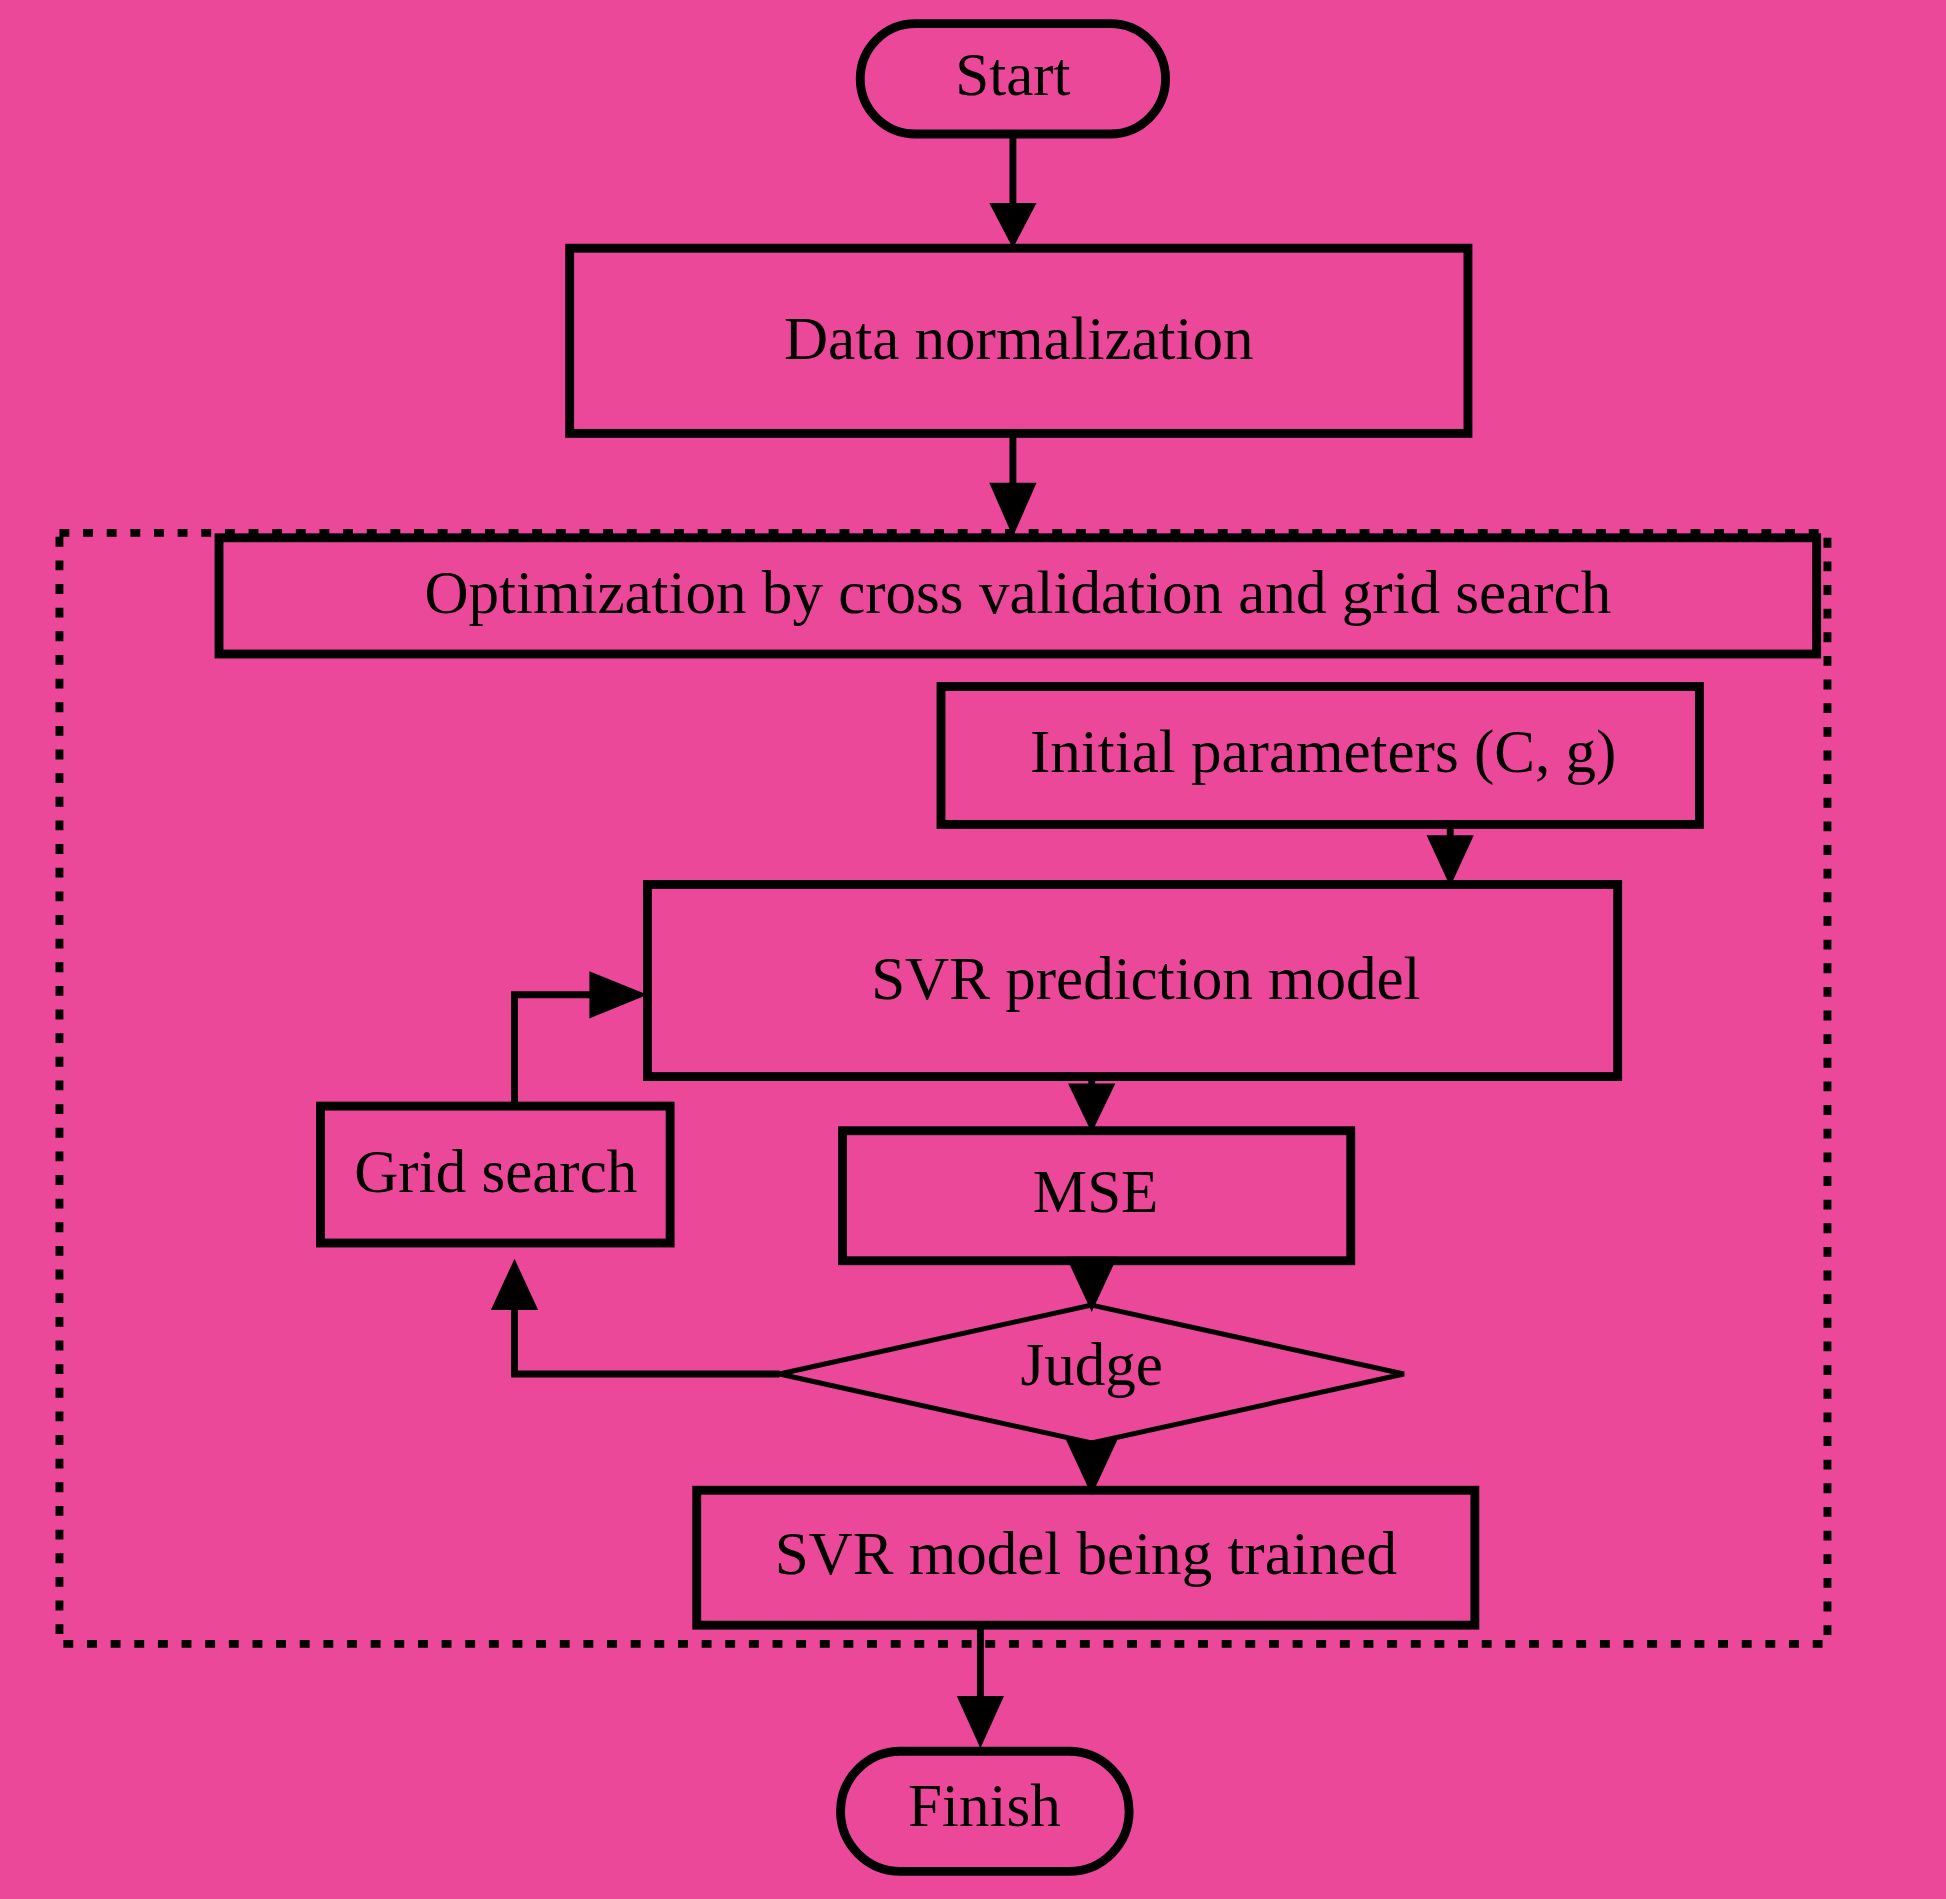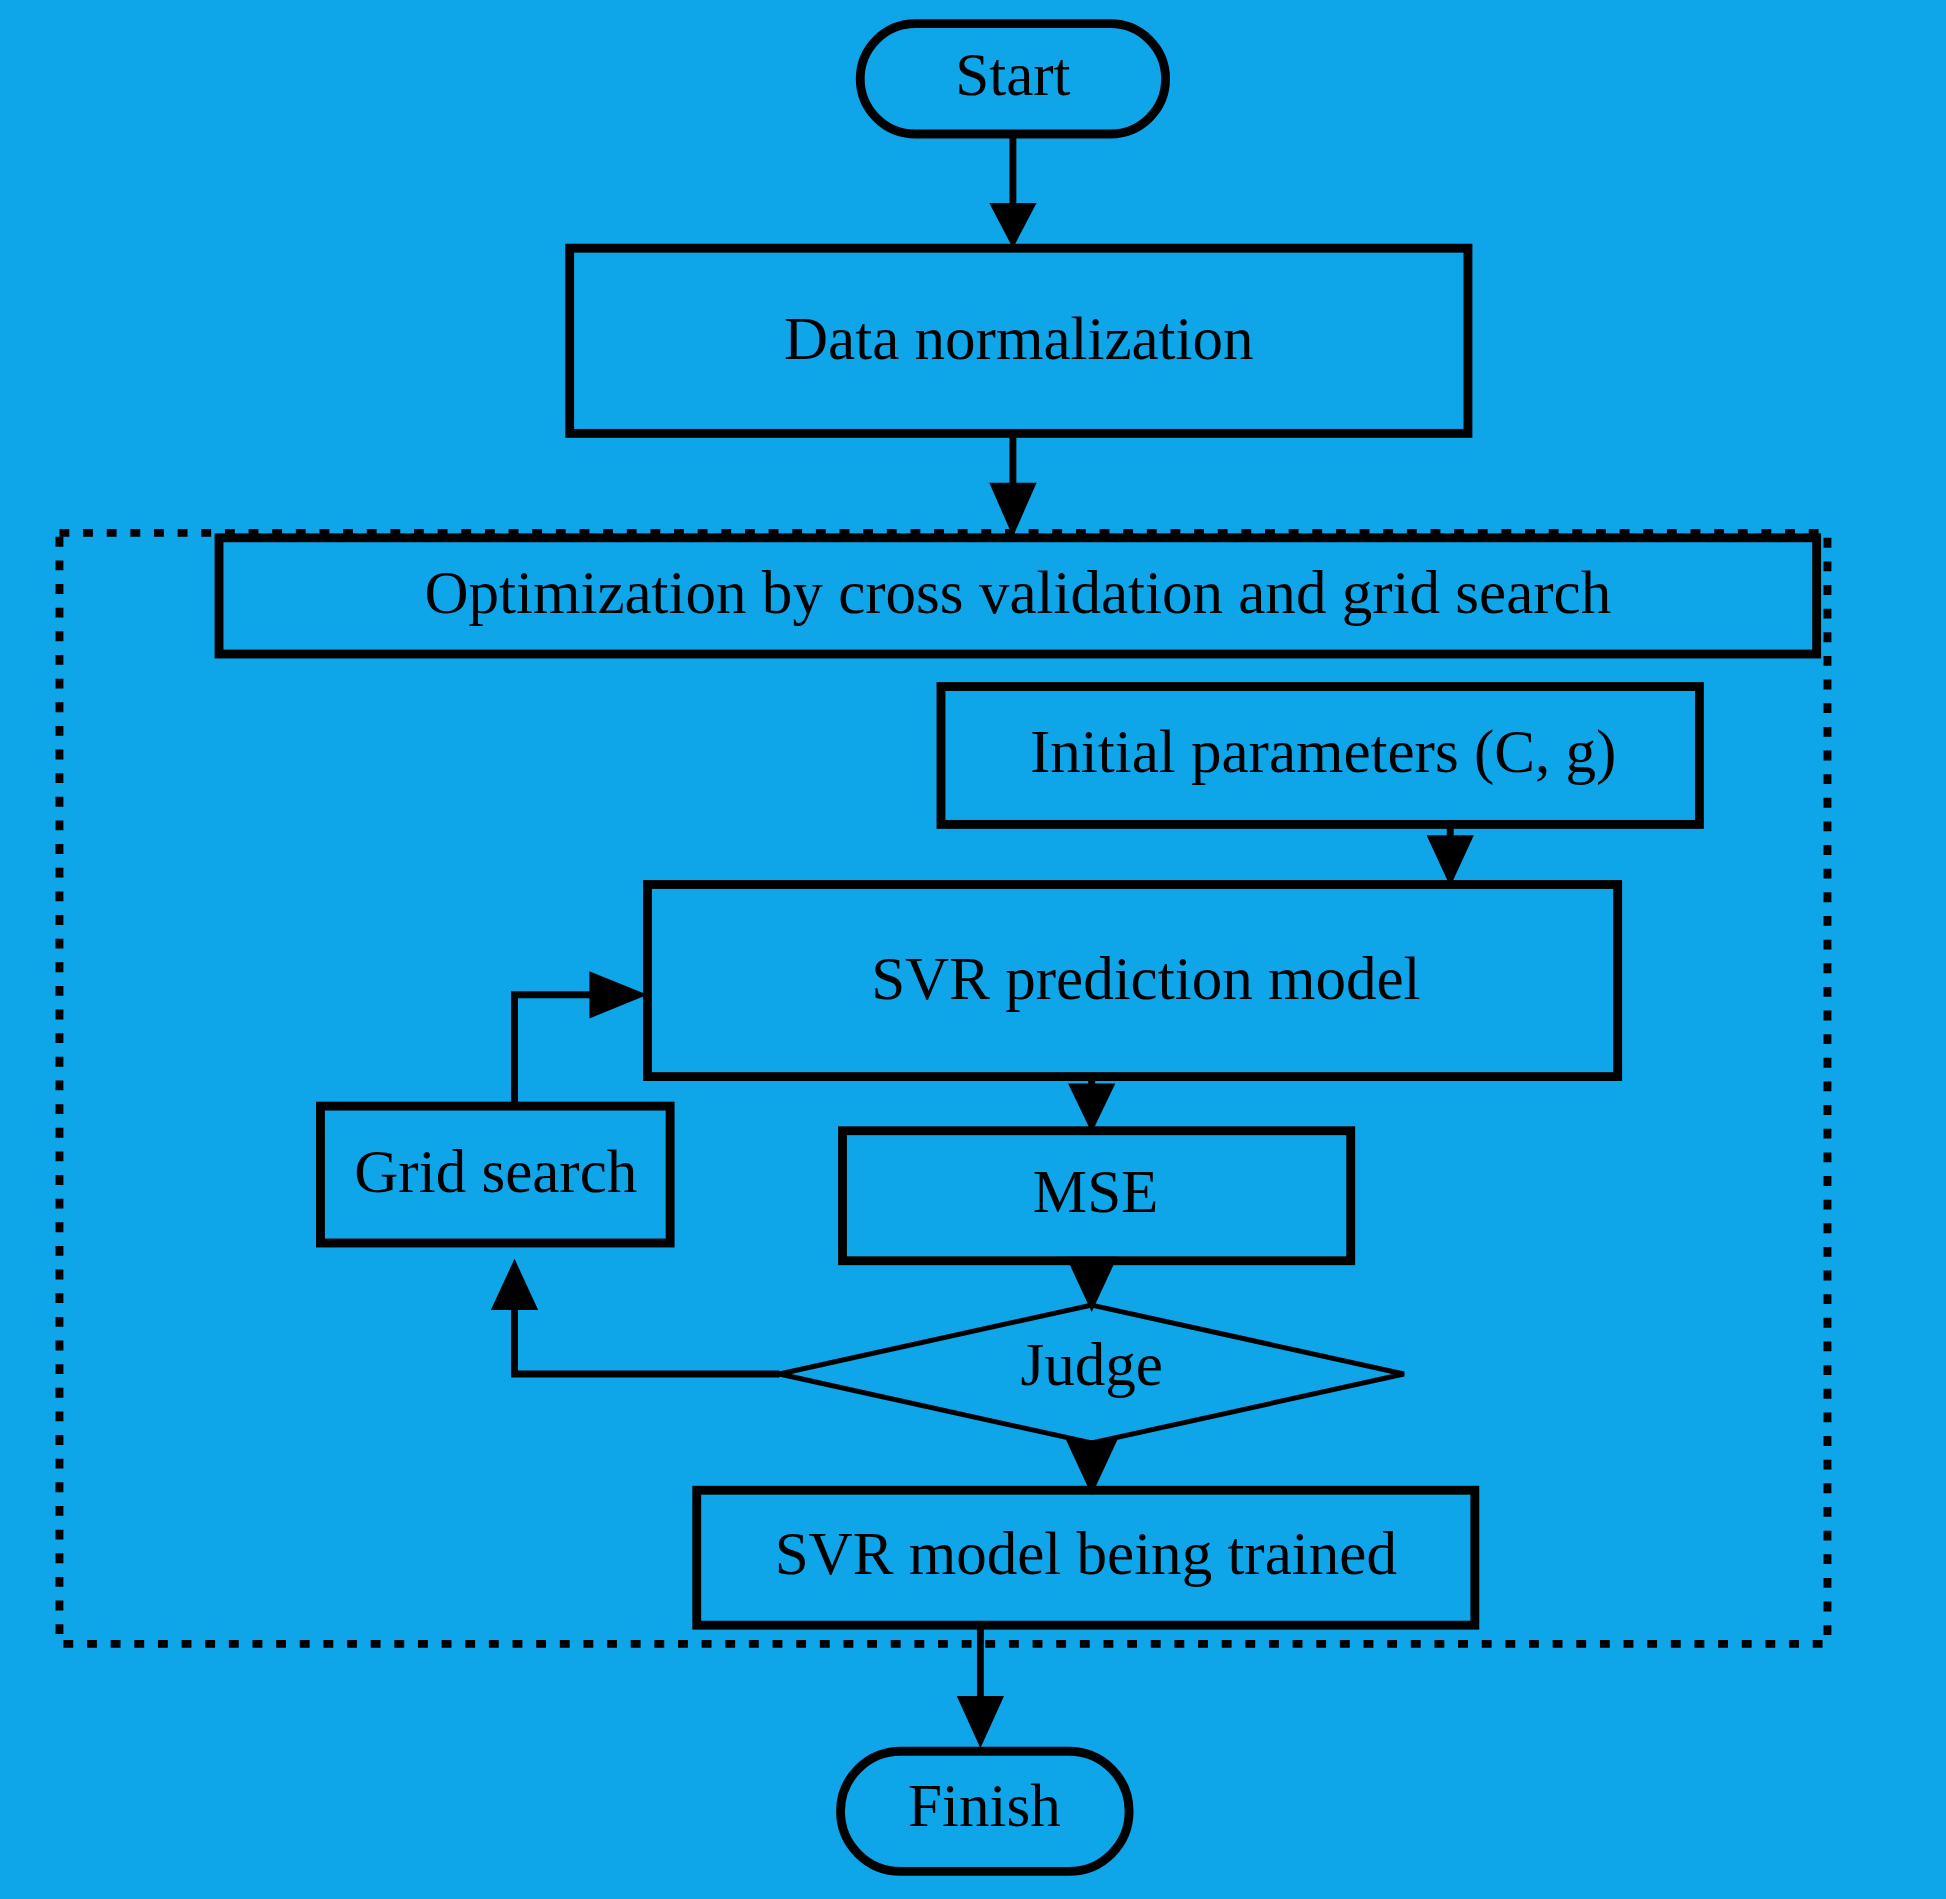--- a/index.html
+++ b/index.html
@@ -4,21 +4,21 @@
 <style>
   html, body {
     margin: 0;
     padding: 0;
     background: #ffffff;
   }
   #page {
     position: relative;
     width: 1947px;
     height: 1899px;
-    background: #0ea5e9;
+    background: #ec4899;
     font-family: "Liberation Serif", "DejaVu Serif", serif;
     overflow: hidden;
   }
   svg#flow {
     position: absolute;
     top: 0;
     left: 0;
     width: 1947px;
     height: 1899px;
   }

